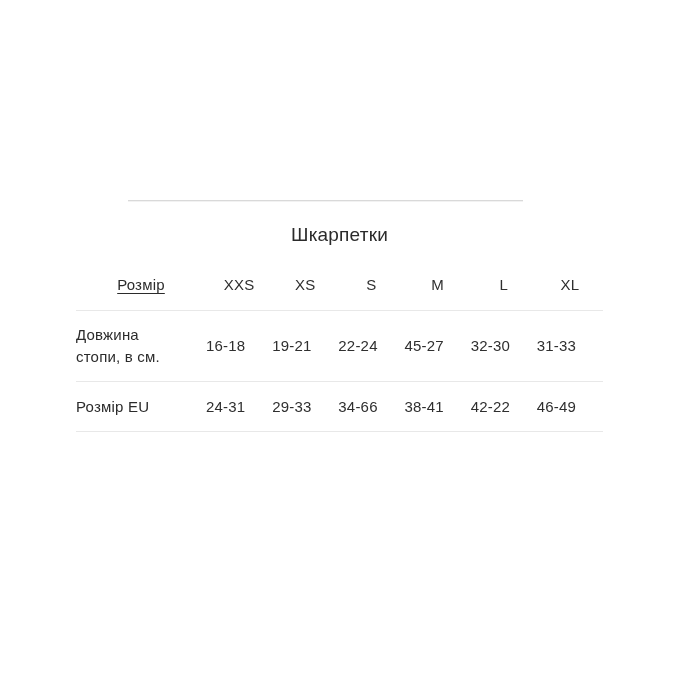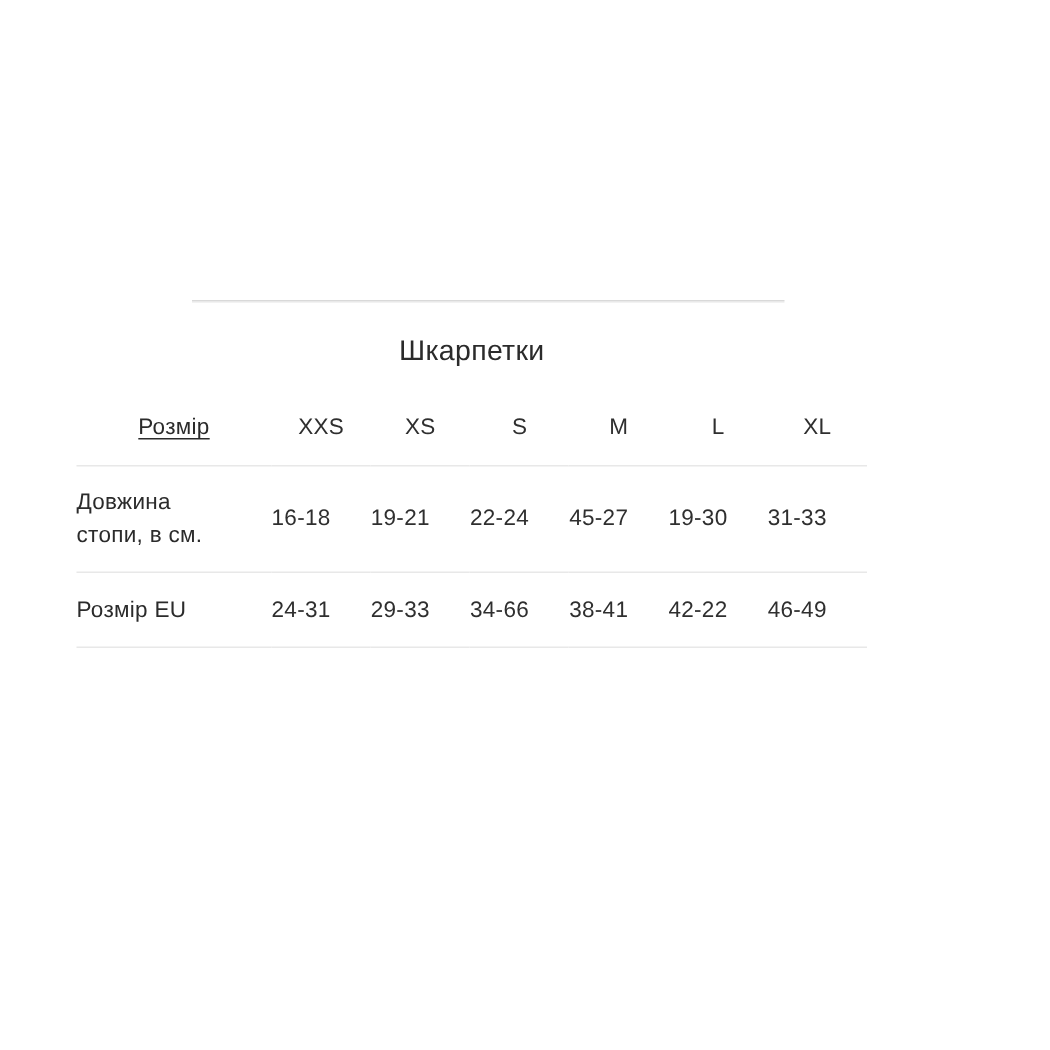--- a/index.html
+++ b/index.html
@@ -22,21 +22,21 @@
     left: 128px;
     top: 200px;
     width: 395px;
     height: 1px;
     background: #d9d9d9;
     box-shadow: 0 1px 0 rgba(0,0,0,0.05);
   }
 
   .size-chart {
     position: absolute;
-    left: 51px;
+    left: 76px;
     top: 210px;
     width: 527px;
   }
 
   .chart-title {
     height: 50px;
     line-height: 50px;
     text-align: center;
     font-size: 19px;
     font-weight: 500;
@@ -119,21 +119,21 @@
     <tbody>
       <tr class="row-foot-length">
         <td class="label-cell two-line">
           <span>Довжина</span>
           <span>стопи, в см.</span>
         </td>
         <td>16-18</td>
         <td>19-21</td>
         <td>22-24</td>
         <td>45-27</td>
-        <td>19-30</td>
+        <td>32-30</td>
         <td>31-33</td>
       </tr>
       <tr class="row-eu">
         <td class="label-cell">
           <span>Розмір EU</span>
         </td>
         <td>24-31</td>
         <td>29-33</td>
         <td>34-66</td>
         <td>38-41</td>

